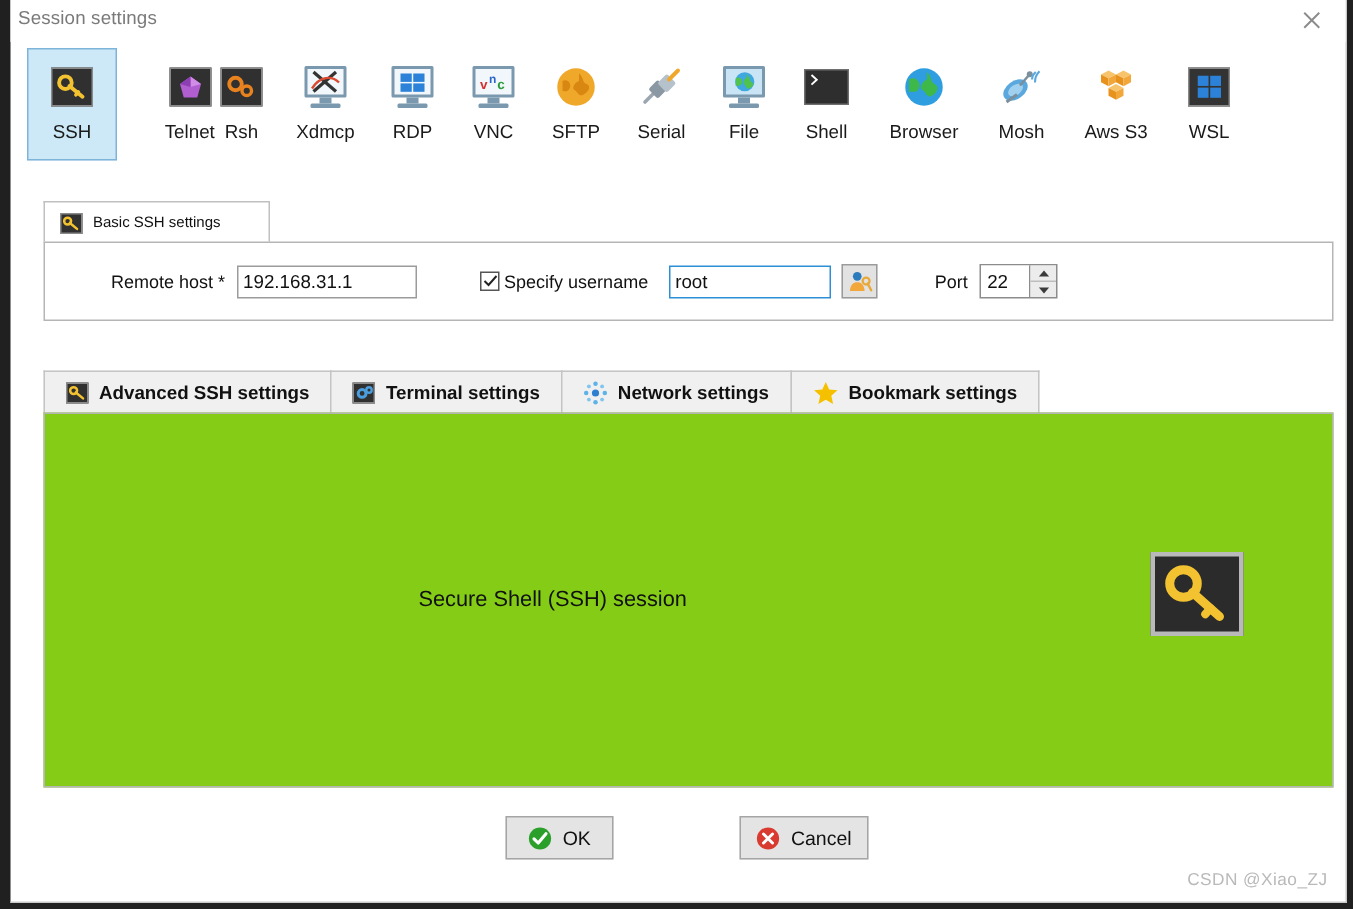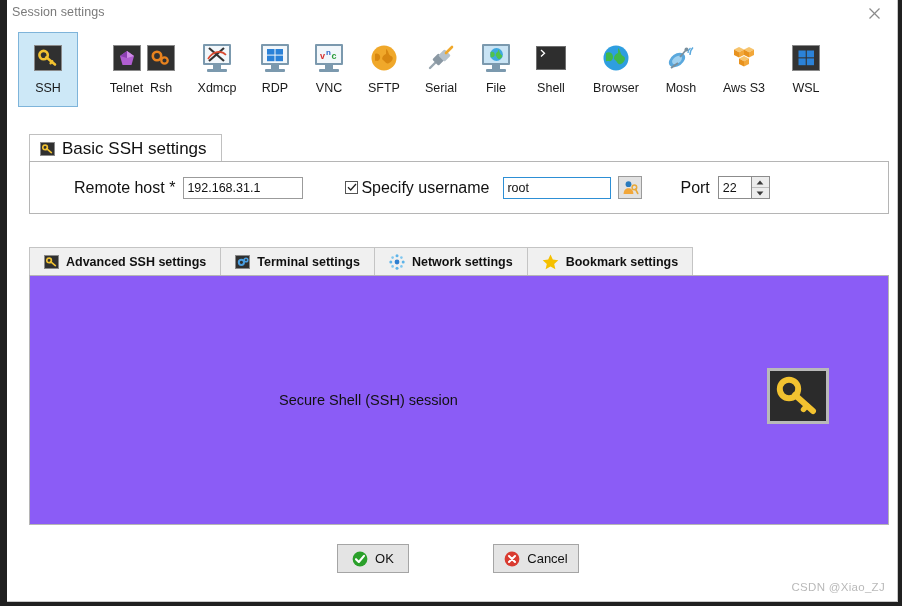--- a/index.html
+++ b/index.html
@@ -142,25 +142,25 @@
   
   .basic-tabstrip {
     position: absolute;
     left: 22px; top: 134px;
     width: 860px; height: 28px;
   }
   .tab-chip {
     display: inline-flex;
     align-items: center;
     height: 28px;
-    padding: 0 14px 0 10px;
+    padding: 0 32px 0 10px;
     background: #ffffff;
     border: 1px solid #c0c0c0;
     border-bottom: none;
-    font-size: 17px;
+    font-size: 10px;
     color: #111;
     cursor: pointer;
     position: relative;
     top: 0;
   }
   .tab-chip .ticon { margin-right: 7px; display: flex; }
 
   .basic-panel {
     position: absolute;
     left: 22px; top: 161px;
@@ -168,21 +168,21 @@
     background: #ffffff;
     border: 1px solid #b5b5b5;
   }
   .field-row {
     display: flex;
     align-items: center;
     height: 51px;
     padding-left: 44px;
   }
   .lbl {
-    font-size: 16px;
+    font-size: 12px;
     color: #111;
     white-space: nowrap;
   }
   .txt-input {
     height: 22px;
     border: 1px solid #9b9b9b;
     background: #fff;
     font-family: "Liberation Sans", sans-serif;
     font-size: 12.5px;
     color: #111;
@@ -257,21 +257,21 @@
     color: #111;
     cursor: pointer;
     margin-right: -1px;
   }
   .ltab .ticon { margin-right: 7px; display: flex; }
 
   .lower-panel {
     position: absolute;
     left: 22px; top: 275px;
     width: 860px; height: 250px;
-    background: #8b5cf6;
+    background: #84cc16;
     border: 1px solid #b5b5b5;
   }
   .session-label {
     position: absolute;
     left: 249px; top: 116px;
     font-size: 14.5px;
     color: #111;
     white-space: nowrap;
   }
   .big-key {

